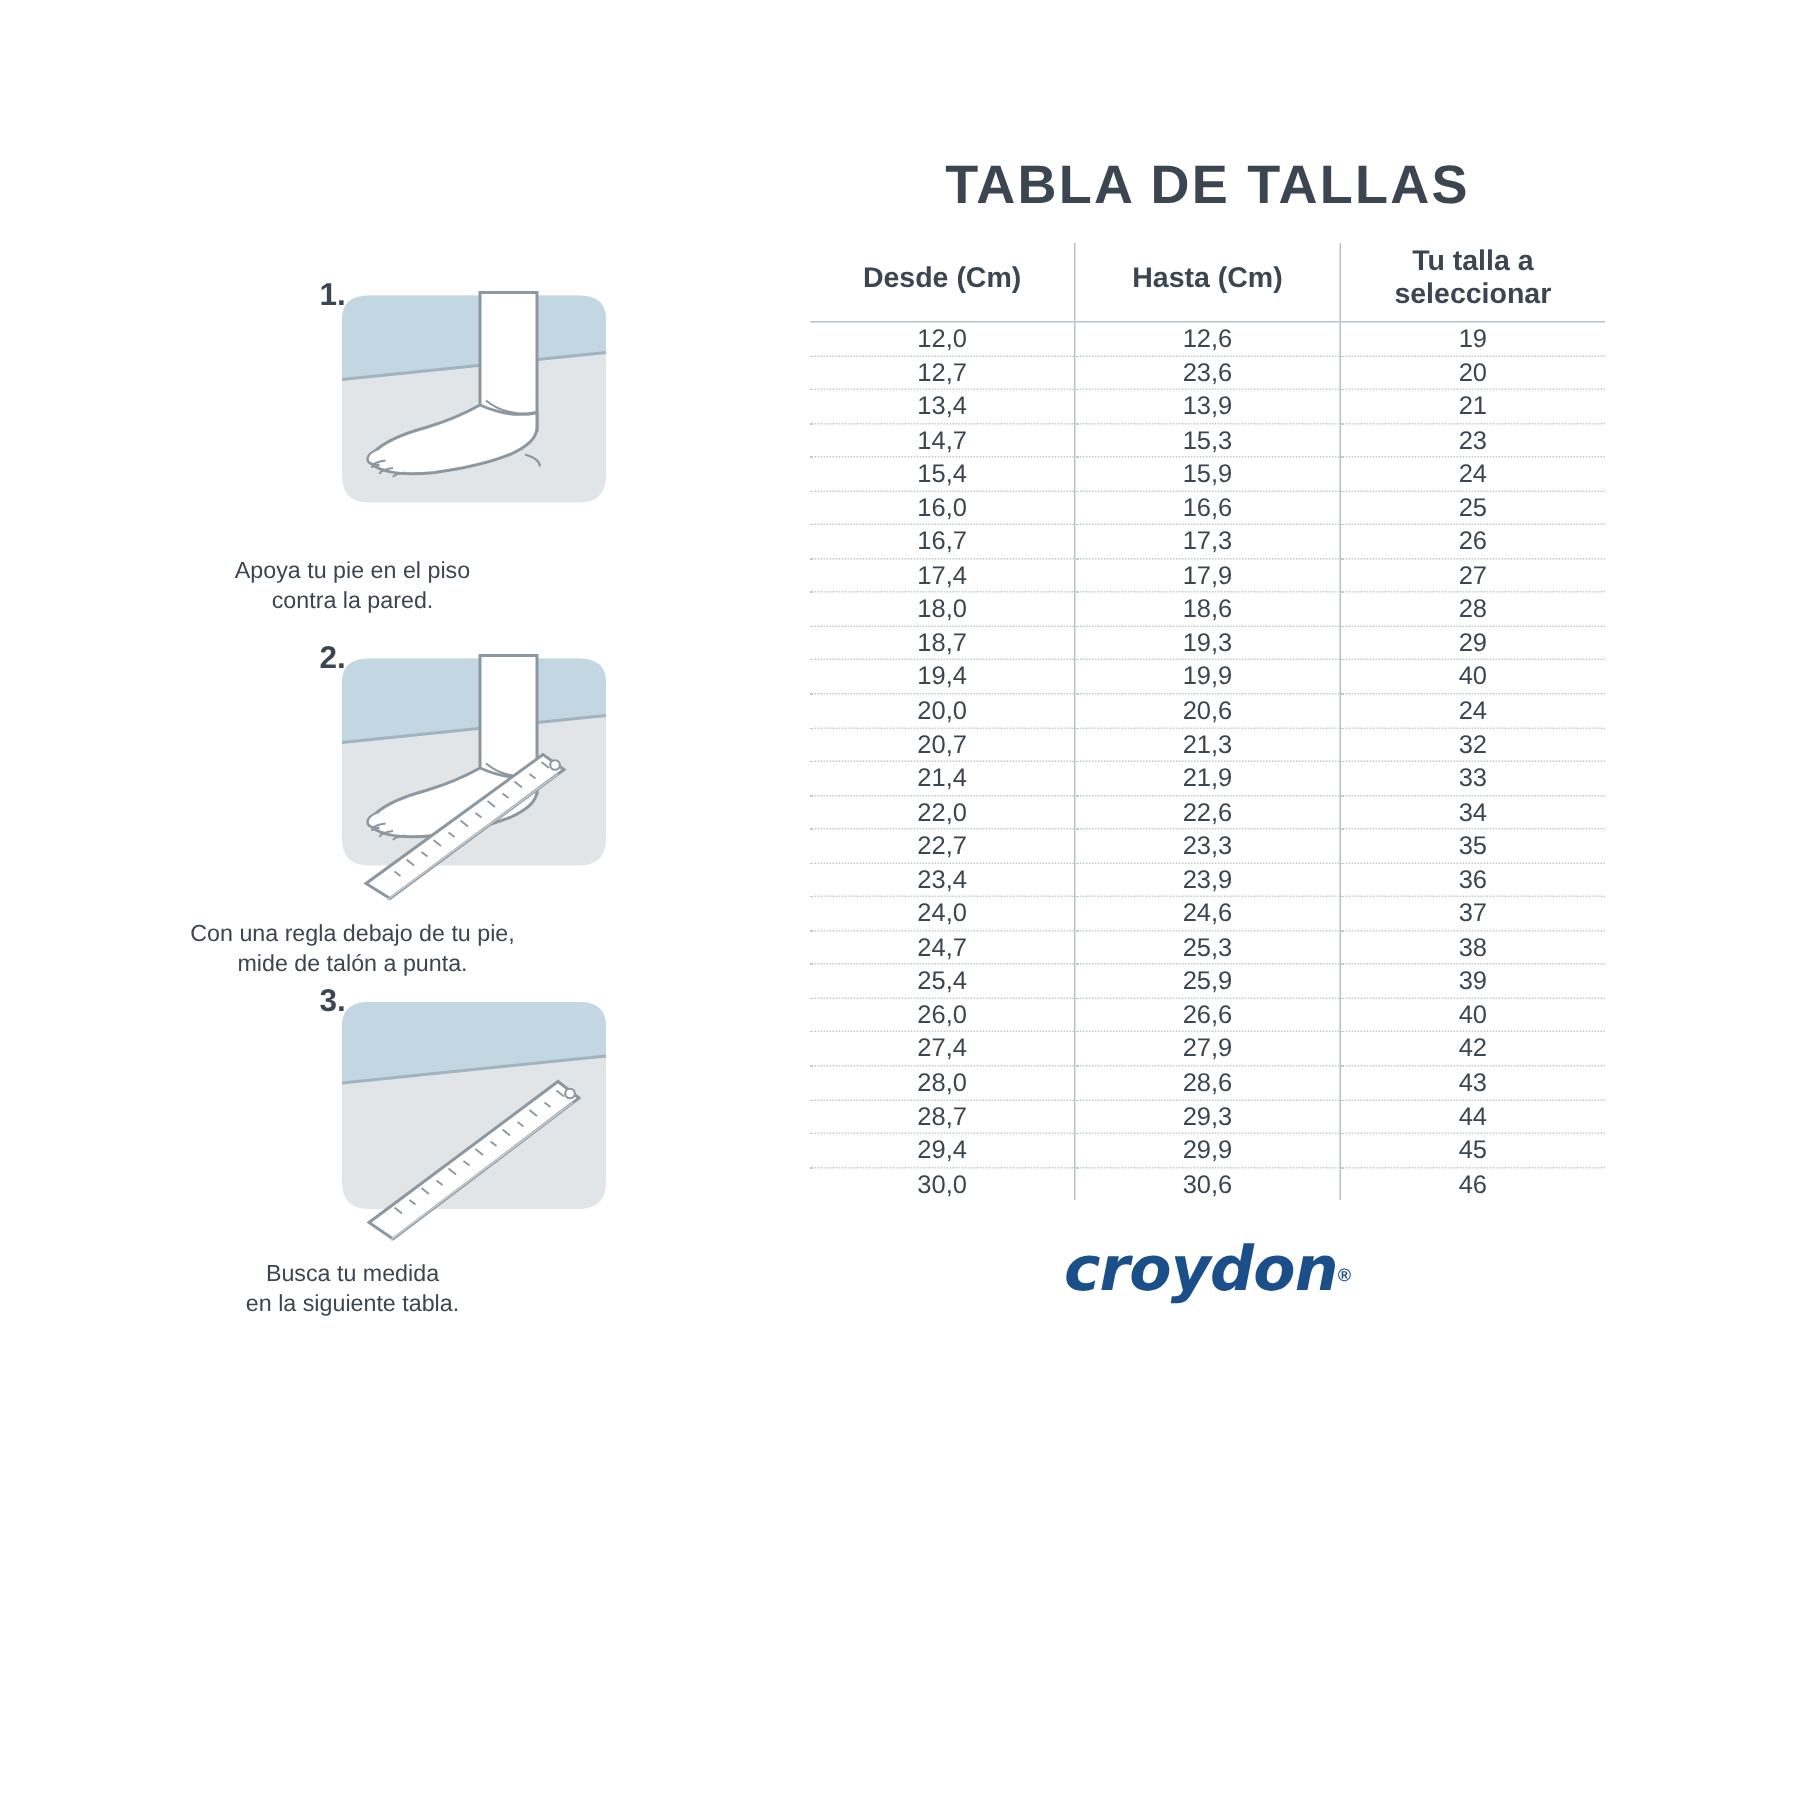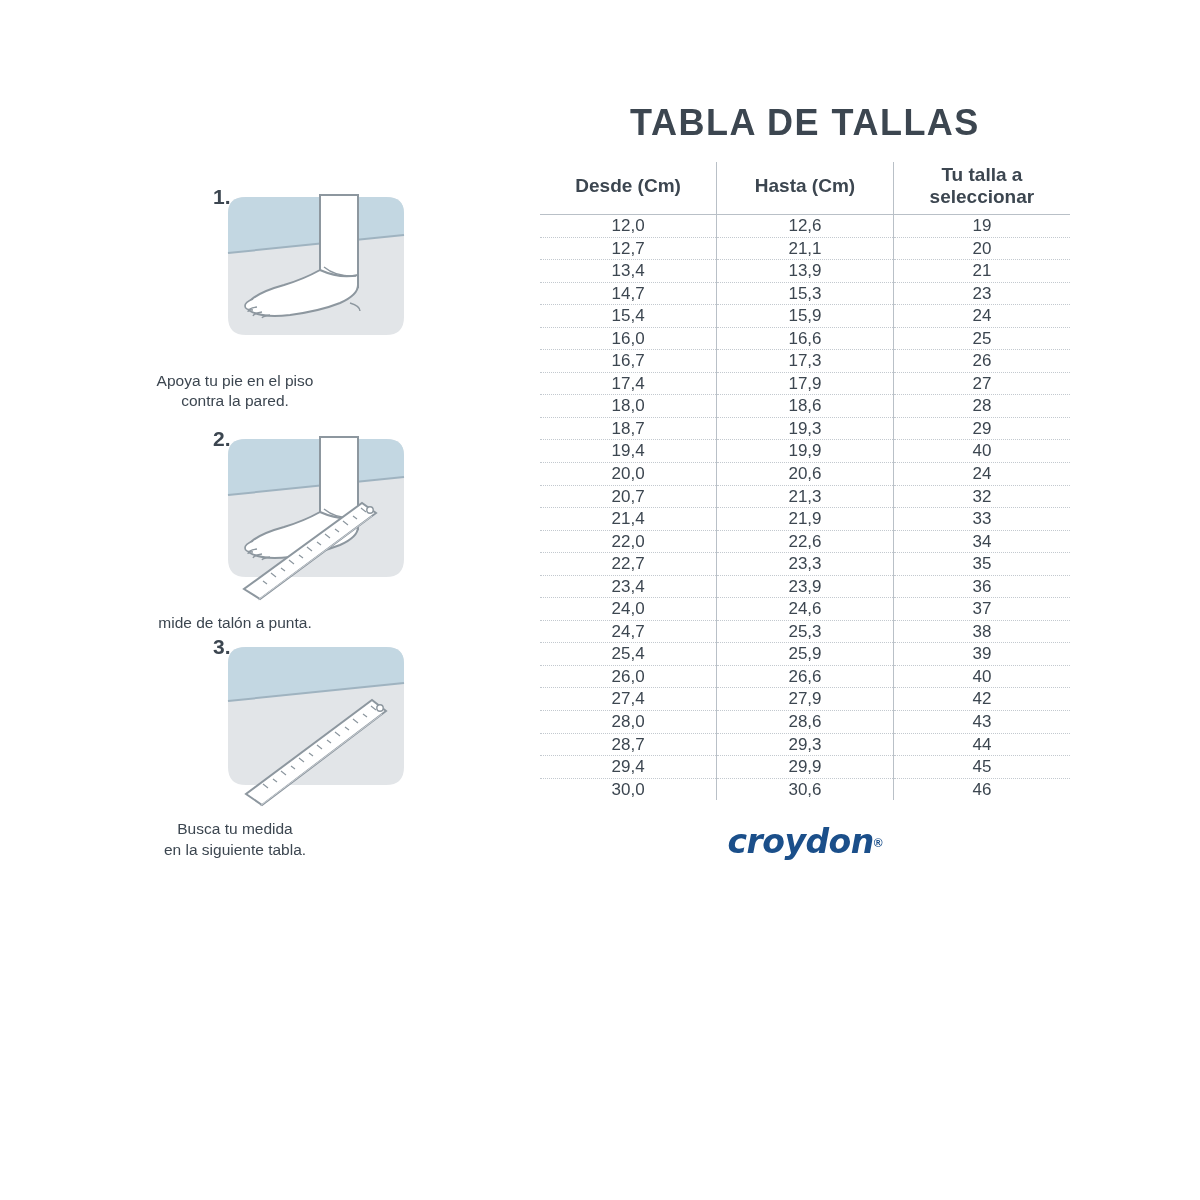--- a/index.html
+++ b/index.html
@@ -101,21 +101,21 @@
     border-left: 1px solid #b9c0c7;
   }
   table.sizes tr:last-child td { border-bottom: none; }
 
   .brand {
     margin-top: 22px;
     text-align: center;
   }
   .brand-word {
     font-family: "DejaVu Sans", sans-serif;
-    font-size: 33px;
+    font-size: 41px;
     font-weight: bold;
     font-style: italic;
     color: #1b4f8a;
     letter-spacing: -0.5px;
     display: inline-block;
   }
   .brand-reg {
     font-size: 12px;
     vertical-align: super;
     color: #1b4f8a;
@@ -182,20 +182,21 @@
             <path d="M176 96 L60 182 L44 172 L162 86 Z" fill="#ffffff" stroke="#8d979f" stroke-width="2"></path>
             <path d="M172 99 L58 183" stroke="#c9ced3" stroke-width="1" fill="none"></path>
 
             <path d="M166 95 l-5 -4 M157 102 l-4 -3 M148 108 l-5 -4 M139 115 l-4 -3 M130 121 l-5 -4 M121 128 l-4 -3 M112 134 l-5 -4 M103 141 l-4 -3 M94 147 l-5 -4 M85 154 l-4 -3 M76 160 l-5 -4 M67 167 l-4 -3" stroke="#8d979f" stroke-width="1.2" fill="none"></path>
 
             <circle cx="170" cy="93" r="3.2" fill="#ffffff" stroke="#8d979f" stroke-width="1.4"></circle>
           </g>
         </svg>
       </div>
       <div class="caption">
+        <div>Con una regla debajo de tu pie,</div>
         <div>mide de talón a punta.</div>
       </div>
     </div>
 
     <div class="step" style="margin-top:-14px;">
       <div class="step-number">3.</div>
       <div class="art-wrap" style="height:200px;">
         <svg width="230" height="200" viewBox="0 0 230 200" xmlns="http://www.w3.org/2000/svg" aria-hidden="true">
           <path d="M28 38 Q28 22 46 22 L186 22 Q204 22 204 38 L204 142 Q204 160 186 160 L46 160 Q28 160 28 142 Z" fill="#e2e5e8"></path>
           <path d="M28 38 Q28 22 46 22 L186 22 Q204 22 204 38 L204 58 L28 76 Z" fill="#c3d7e2"></path>
@@ -229,21 +230,21 @@
         </tr>
       </thead>
       <tbody id="size-rows">
           <tr>
             <td>12,0</td>
             <td class="col-sep">12,6</td>
             <td class="col-sep">19</td>
           </tr>
           <tr>
             <td>12,7</td>
-            <td class="col-sep">21,1</td>
+            <td class="col-sep">23,6</td>
             <td class="col-sep">20</td>
           </tr>
           <tr>
             <td>13,4</td>
             <td class="col-sep">13,9</td>
             <td class="col-sep">21</td>
           </tr>
           <tr>
             <td>14,7</td>
             <td class="col-sep">15,3</td>

